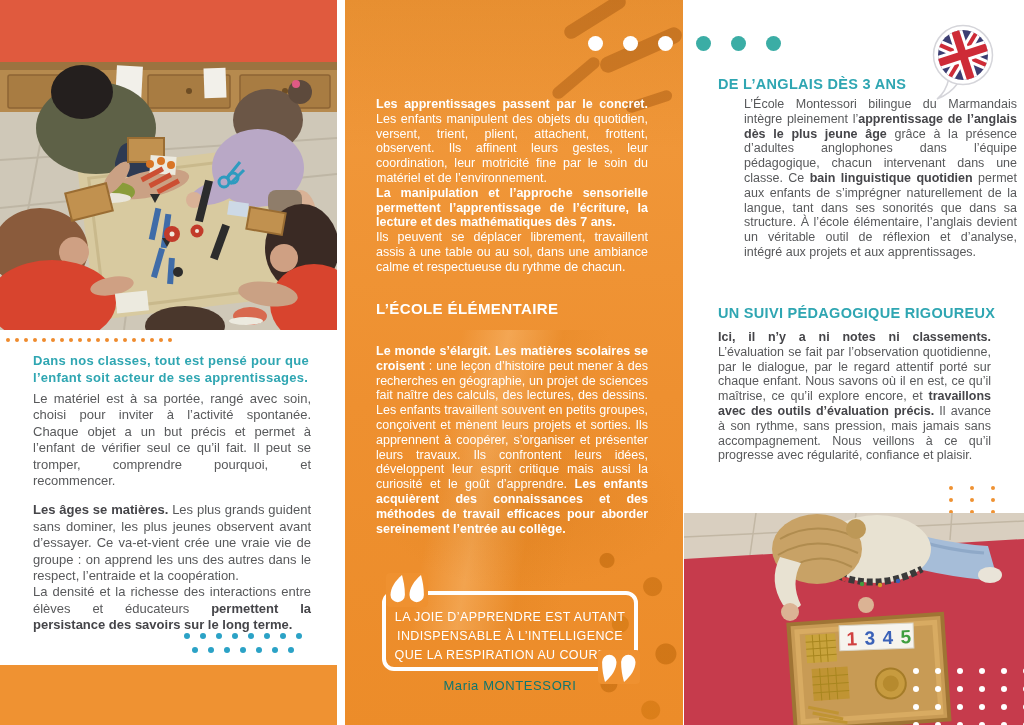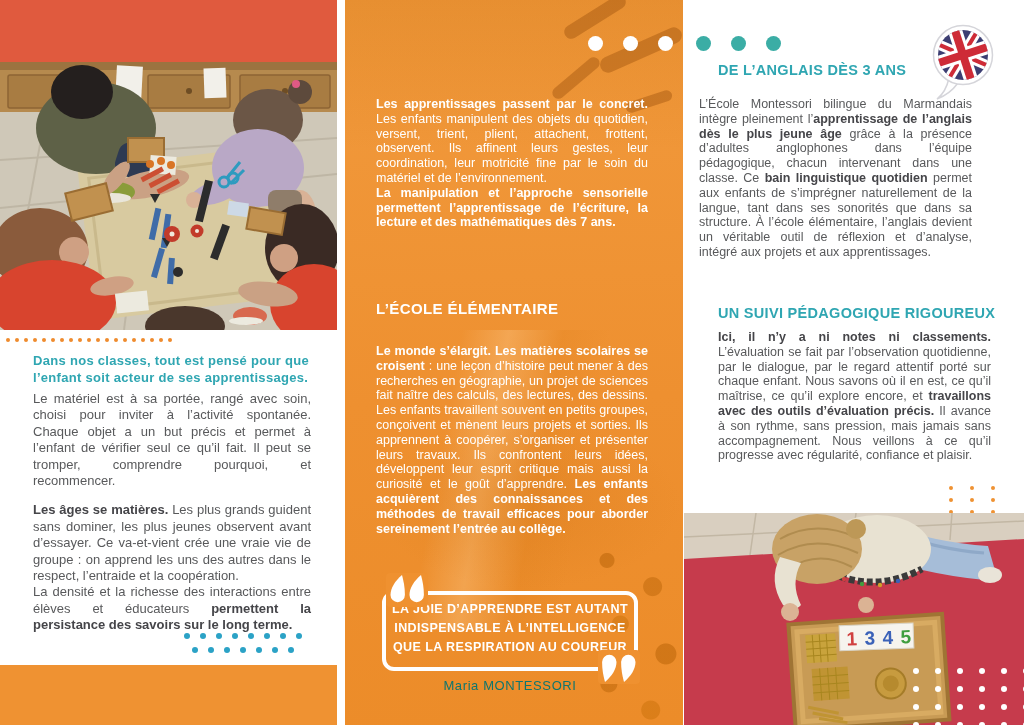--- a/index.html
+++ b/index.html
@@ -55,21 +55,21 @@
   .gray{color:#58595b;}
   .gray b{color:#454549;}
   .white-t{color:#ffffff;}
   .left-text{left:33px;top:352px;width:278px;}
   .left-text .intro{font-size:13px;line-height:17px;margin:0 0 5px 0;}
   .left-text p{font-size:13px;line-height:16.4px;text-align:justify;color:#58595b;margin:0;}
   .left-text p.sp{margin-bottom:13px;}
 
   
   .quote-box{left:382px;top:591px;width:256px;height:80px;border:4px solid #fff;border-radius:12px;margin:0;}
-  .quote-lines{padding-top:5px;text-align:center;color:#fff;font-weight:bold;font-size:12.5px;letter-spacing:.4px;}
+  .quote-lines{padding-top:13px;text-align:center;color:#fff;font-weight:normal;font-size:12.5px;letter-spacing:.4px;}
   .quote-lines div{line-height:19px;}
   .qmark{position:absolute;background:#ef9130;border-radius:4px;line-height:0;padding:1px 2px;}
   .qmark.open{left:0px;top:-22px;}
   .qmark.close{left:212px;bottom:-17px;}
   .quote-author{left:382px;top:678px;width:256px;text-align:center;color:#0f766e;font-size:13px;letter-spacing:.6px;margin:0;}
 </style>
 </head>
 <body>
 
 <div id="page">
@@ -243,20 +243,21 @@
 
   <div class="abs dots top-dots top-dots-white">
       <i></i>
       <i></i>
       <i></i>
     </div>
 
   <div class="abs body white-t" style="left:376px;top:97px;width:272px;">
     <p><b>Les apprentissages passent par le concret.</b><span> Les enfants manipulent des objets du quotidien, versent, trient, plient, attachent, frottent, observent. Ils affinent leurs gestes, leur coordination, leur motricité fine par le soin du matériel et de l’environnement.</span></p>
     <p><b>La manipulation et l’approche sensorielle permettent l’apprentissage de l’écriture, la lecture et des mathématiques dès 7 ans.</b></p>
+    <p><span>Ils peuvent se déplacer librement, travaillent assis à une table ou au sol, dans une ambiance calme et respectueuse du rythme de chacun.</span></p>
   </div>
 
   <h2 class="abs h-white" style="left:376px;top:300px;">L’ÉCOLE ÉLÉMENTAIRE</h2>
   <div class="abs body white-t" style="left:376px;top:344px;width:272px;">
     <p><b>Le monde s’élargit. Les matières scolaires se croisent</b><span> : une leçon d’histoire peut mener à des recherches en géographie, un projet de sciences fait naître des calculs, des lectures, des dessins. Les enfants travaillent souvent en petits groupes, conçoivent et mènent leurs projets et sorties. Ils apprennent à coopérer, s’organiser et présenter leurs travaux. Ils confrontent leurs idées, développent leur esprit critique mais aussi la curiosité et le goût d’apprendre. </span><b>Les enfants acquièrent des connaissances et des méthodes de travail efficaces pour aborder sereinement l’entrée au collège.</b></p>
   </div>
 
   <figure class="abs quote-box">
     <span class="qmark open">
       <svg width="38" height="32" viewBox="0 0 38 32">
@@ -310,22 +311,22 @@
             <line x1="-6" y1="33" x2="70" y2="33"></line>
         </g>
         <g stroke="#ce2b37" stroke-width="8">
           <line x1="32" y1="-5" x2="32" y2="71"></line>
             <line x1="-6" y1="33" x2="70" y2="33"></line>
         </g>
       </g>
     </g>
   </svg>
 
-  <h2 class="abs h-teal" style="left:718px;top:62px;">DE L’ANGLAIS DÈS 3 ANS</h2>
-  <div class="abs body gray" style="left:699px;top:97px;width:273px;">
+  <h2 class="abs h-teal" style="left:718px;top:76px;">DE L’ANGLAIS DÈS 3 ANS</h2>
+  <div class="abs body gray" style="left:744px;top:97px;width:273px;">
     <p><span>L’École Montessori bilingue du Marmandais intègre pleinement l’</span><b>apprentissage de l’anglais dès le plus jeune âge</b><span> grâce à la présence d’adultes anglophones dans l’équipe pédagogique, chacun intervenant dans une classe. Ce </span><b>bain linguistique quotidien</b><span> permet aux enfants de s’imprégner naturellement de la langue, tant dans ses sonorités que dans sa structure. À l’école élémentaire, l’anglais devient un véritable outil de réflexion et d’analyse, intégré aux projets et aux apprentissages.</span></p>
   </div>
 
   <h2 class="abs h-teal" style="left:718px;top:305px;">UN SUIVI PÉDAGOGIQUE RIGOUREUX</h2>
   <div class="abs body gray" style="left:718px;top:330px;width:273px;">
     <p><b>Ici, il n’y a ni notes ni classements.</b><span> L’évaluation se fait par l’observation quotidienne, par le dialogue, par le regard attentif porté sur chaque enfant. Nous savons où il en est, ce qu’il maîtrise, ce qu’il explore encore, et </span><b>travaillons avec des outils d’évaluation précis.</b><span> Il avance à son rythme, sans pression, mais jamais sans accompagnement. Nous veillons à ce qu’il progresse avec régularité, confiance et plaisir.</span></p>
   </div>
 
   <div class="abs grid-dots orange-grid">
       <i></i>

